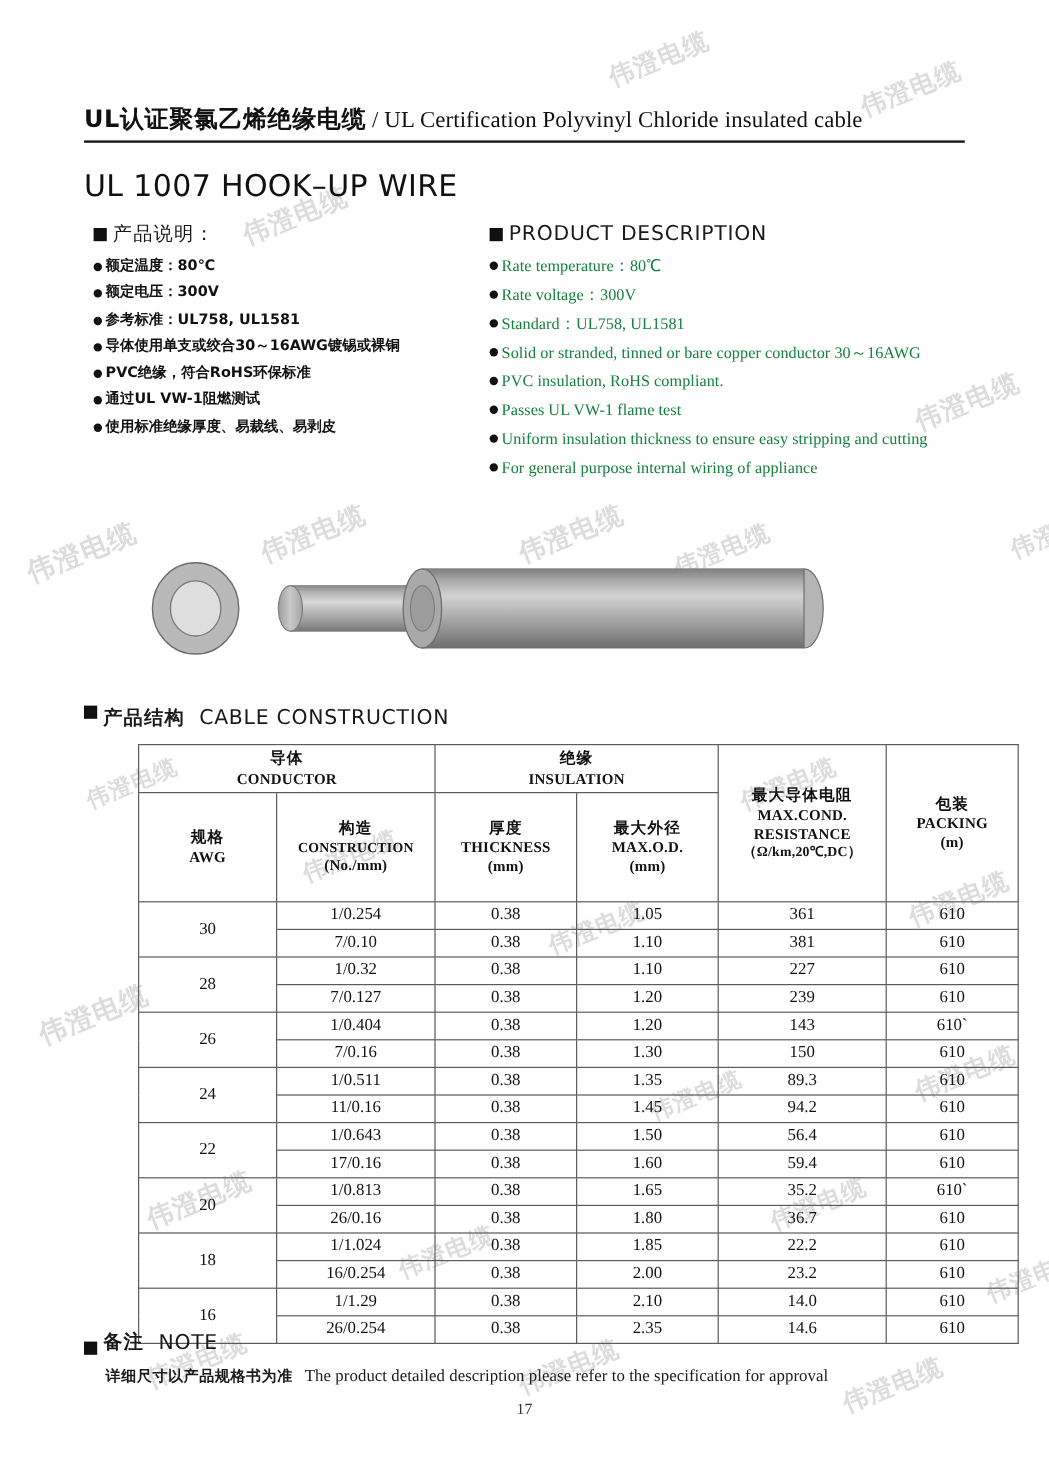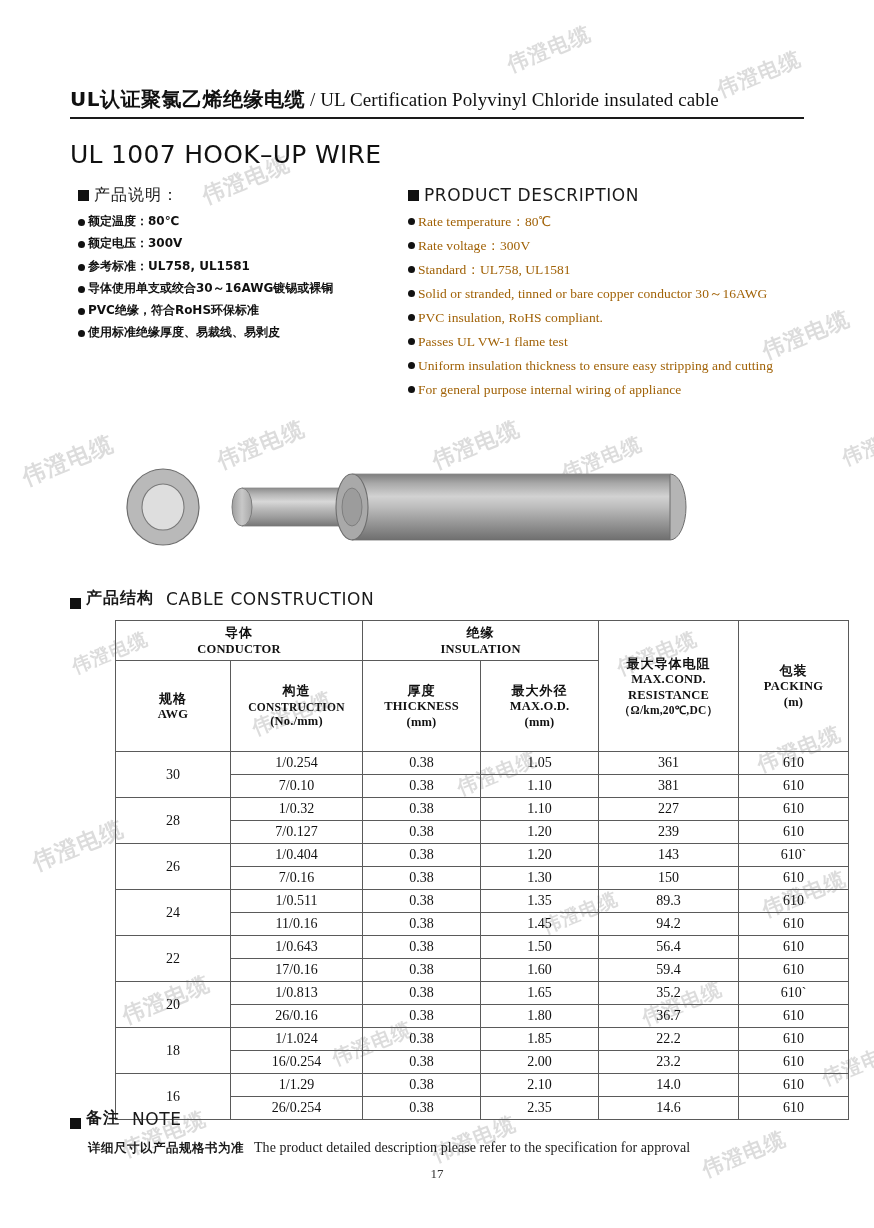--- a/index.html
+++ b/index.html
@@ -154,40 +154,40 @@
   .bl-cn {
     font-family: "DejaVu Sans", sans-serif;
     font-size: 12px;
     font-weight: 700;
     letter-spacing: 0px;
     color: #111;
   }
   .bl-en {
     font-family: "Liberation Serif", serif;
     font-size: 13.5px;
-    color: #a16207;
+    color: #15803d;
     letter-spacing: 0.05px;
   }
 
   
   #cable-figure {
     position: absolute;
     left: 110px;
     top: 452px;
     width: 680px;
     height: 120px;
   }
 
   
   #construction-title {
     position: absolute;
     left: 70px;
     top: 588px;
     display: flex;
-    align-items: flex-end;
+    align-items: flex-start;
   }
   #construction-title .ct-cn {
     font-family: "DejaVu Sans", sans-serif;
     font-weight: 700;
     font-size: 16px;
     letter-spacing: 1px;
   }
   #construction-title .ct-en {
     font-family: "DejaVu Sans", sans-serif;
     font-size: 17px;
@@ -364,20 +364,24 @@
       <li>
           <span class="dot"></span>
           <span class="bl-cn">导体使用单支或绞合30～16AWG镀锡或裸铜</span>
         </li>
       <li>
           <span class="dot"></span>
           <span class="bl-cn">PVC绝缘，符合RoHS环保标准</span>
         </li>
       <li>
           <span class="dot"></span>
+          <span class="bl-cn">通过UL VW-1阻燃测试</span>
+        </li>
+      <li>
+          <span class="dot"></span>
           <span class="bl-cn">使用标准绝缘厚度、易裁线、易剥皮</span>
         </li>
     </ul>
   </div>
 
   <div id="desc-en">
     <div class="sec-title">
       <span class="sq"></span>
       <span class="sec-title-en">PRODUCT DESCRIPTION</span>
     </div>

